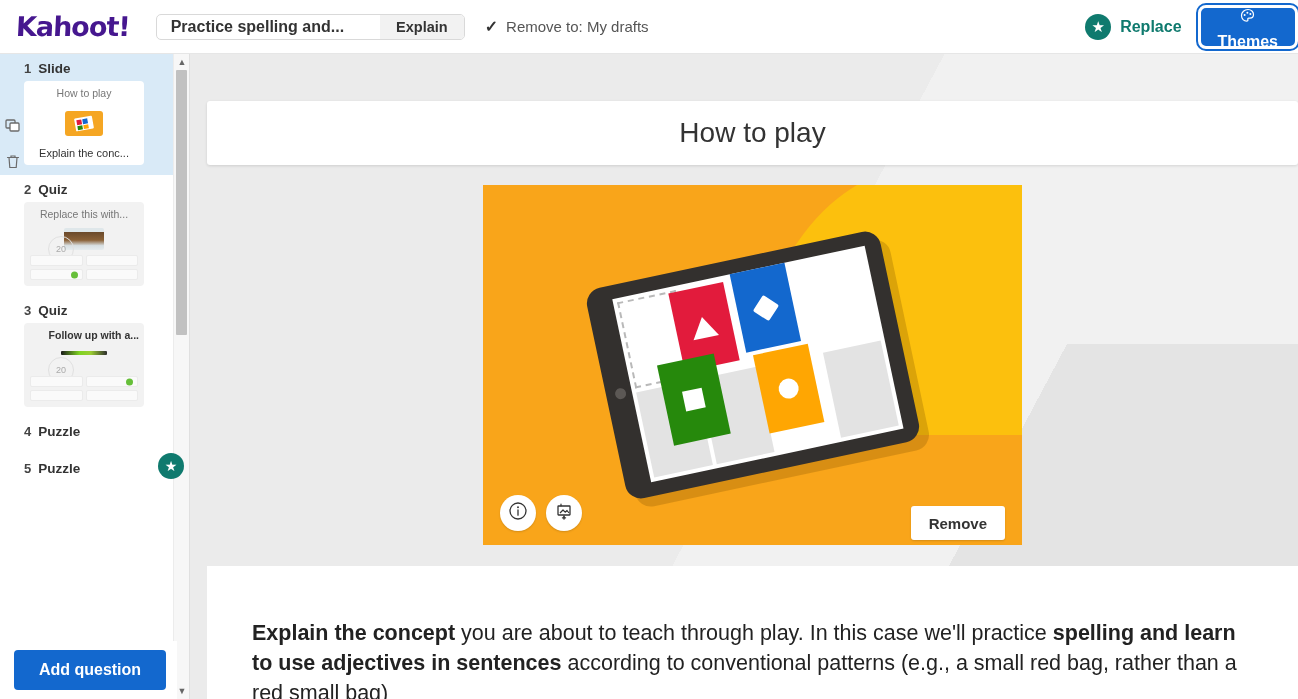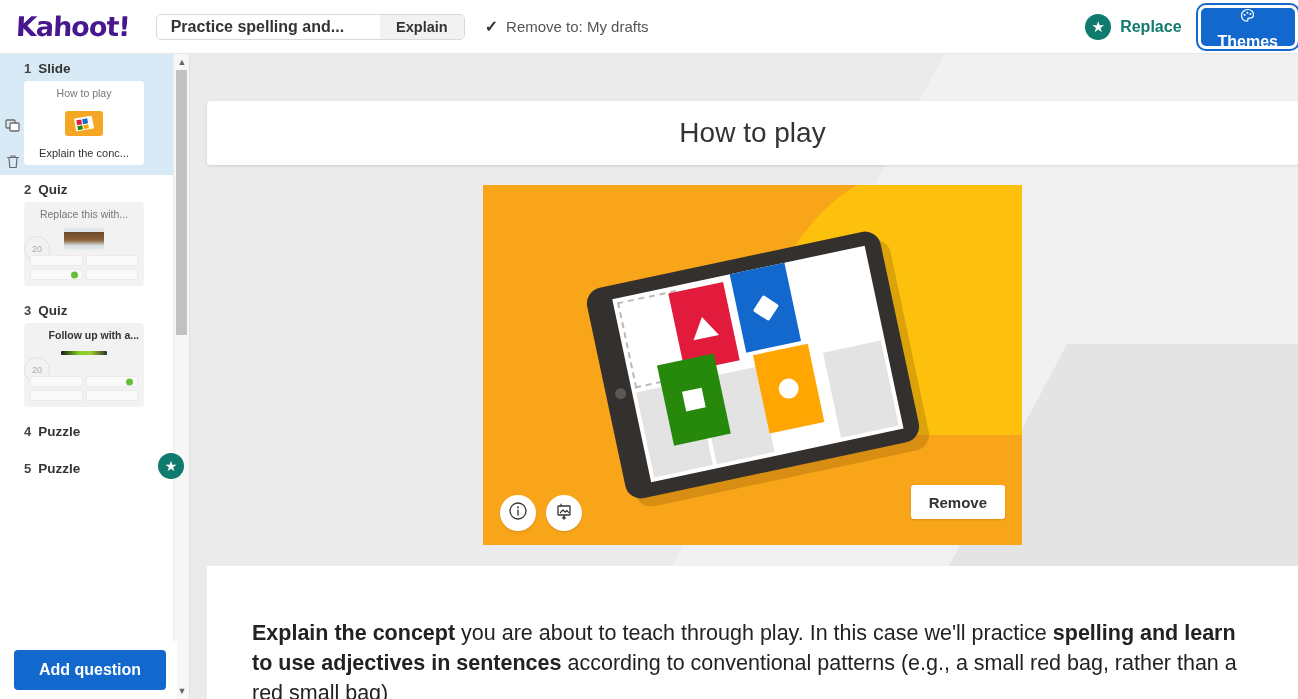--- a/index.html
+++ b/index.html
@@ -146,21 +146,21 @@
     border-radius: 2px;
     background: linear-gradient(#dfe7ea 0%, #dfe7ea 18%, #6b4a2b 19%, #8a6137 55%, #d8e0e3 80%, #e6ecee 100%);
   }
   .thumb-subtitle {
     position: absolute; bottom: 6px; left: 0; right: 0;
     text-align: center;
     font-size: 11px; font-weight: normal; color: #333333;
     white-space: nowrap; overflow: hidden;
   }
   .timer-circle {
-    position: absolute; left: 0; top: 34px;
+    position: absolute; left: 24px; top: 34px;
     width: 26px; height: 26px; border-radius: 50%;
     border: 1.5px solid #e0e0e0;
     display: flex; align-items: center; justify-content: center;
     font-size: 9px; color: #aaaaaa;
   }
   .ans-grid {
     position: absolute; bottom: 6px; left: 6px; right: 6px;
     display: grid; grid-template-columns: 1fr 1fr;
     gap: 3px;
   }
@@ -338,21 +338,21 @@
     display: flex; gap: 10px; z-index: 6;
   }
   .round-btn {
     width: 36px; height: 36px; border-radius: 50%;
     background: #ffffff;
     display: flex; align-items: center; justify-content: center;
     cursor: pointer;
     box-shadow: 0 1px 2px rgba(0,0,0,0.15);
   }
   .remove-btn {
-    position: absolute; right: 17px; bottom: 26px;
+    position: absolute; right: 17px; bottom: 5px;
     padding: 0 18px; height: 34px;
     background: #ffffff;
     border: none; border-radius: 3px;
     font-family: "Liberation Sans", sans-serif;
     font-size: 15px; font-weight: bold; color: #333333;
     cursor: pointer; z-index: 6;
     box-shadow: 0 1px 2px rgba(0,0,0,0.15);
   }
 
   .desc-card {

